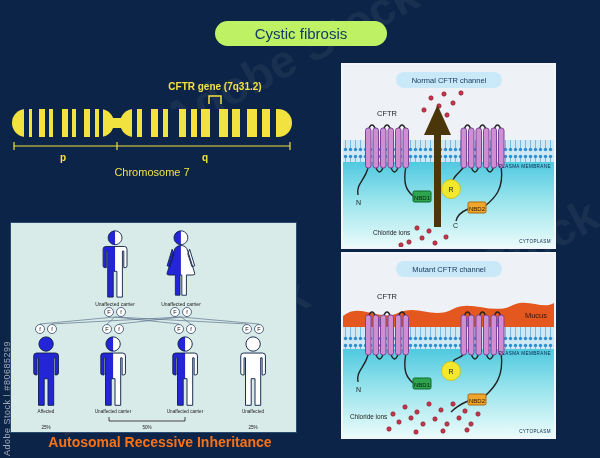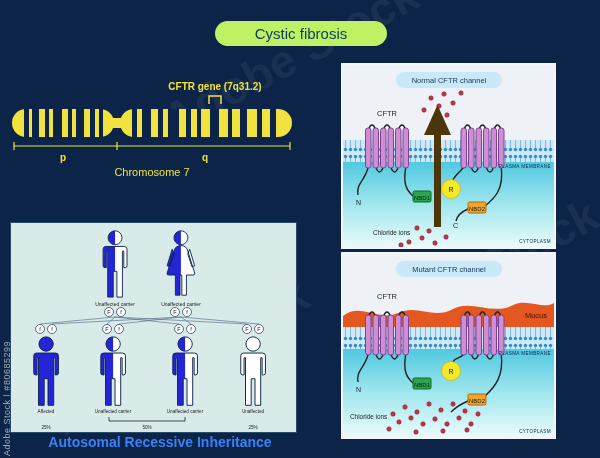--- a/index.html
+++ b/index.html
@@ -11,21 +11,21 @@
            letter-spacing:.5px;white-space:nowrap;}
   .wm-diag{position:absolute;color:rgba(255,255,255,.06);font-weight:bold;
            font-size:46px;white-space:nowrap;transform:rotate(-28deg);}
   .title-pill{position:absolute;left:215px;top:21px;width:172px;height:25px;
               background:#bef264;border-radius:13px;display:flex;align-items:center;
               justify-content:center;color:#123c63;font-size:15px;}
   .chromo{position:absolute;left:0;top:76px;}
   .ped-panel{position:absolute;left:10px;top:222px;width:287px;height:211px;
              background:#d8ebe8;border:1px solid #2a4a70;}
   .ped-caption{position:absolute;left:10px;top:434px;width:300px;text-align:center;
-               color:#3b82f6;font-size:14px;font-weight:bold;}
+               color:#f97316;font-size:14px;font-weight:bold;}
   .panel{position:absolute;left:341px;width:215px;border:2px solid #f2f6fa;background:#eef2f7;}
   .panel-normal{top:63px;height:186px;}
   .panel-mutant{top:252px;height:187px;}
   svg text{font-family:"Liberation Sans",sans-serif;}
 </style>
 </head>
 <body>
 
 <div class="canvas">
 

